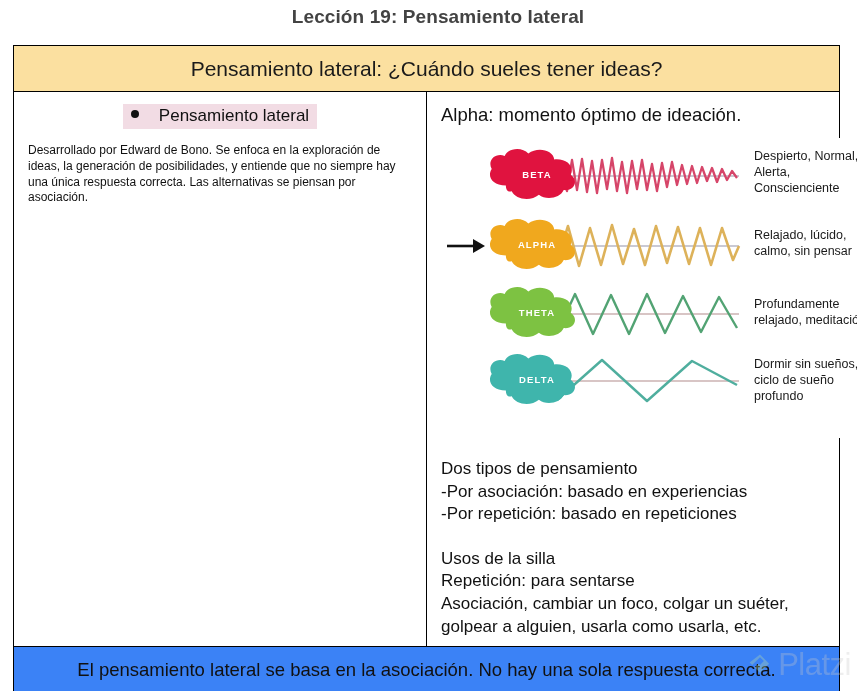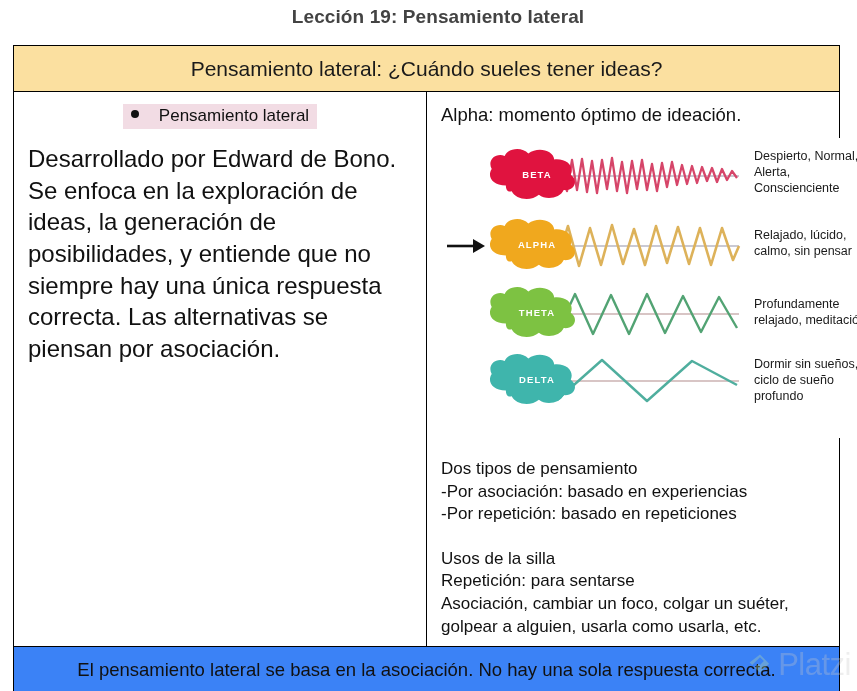--- a/index.html
+++ b/index.html
@@ -79,21 +79,21 @@
   .bullet-dot {
     display: inline-block;
     width: 8px; height: 8px;
     border-radius: 50%;
     background: #111;
     margin-right: 20px;
     position: relative;
     top: -3px;
   }
   .left-body {
-    font-size: 24px;
+    font-size: 12px;
     line-height: 1.32;
     color: #111;
     white-space: pre-line;
   }
 
   
   .alpha-line {
     font-size: 18.5px;
     color: #111;
     margin: 2px 0 4px 2px;

